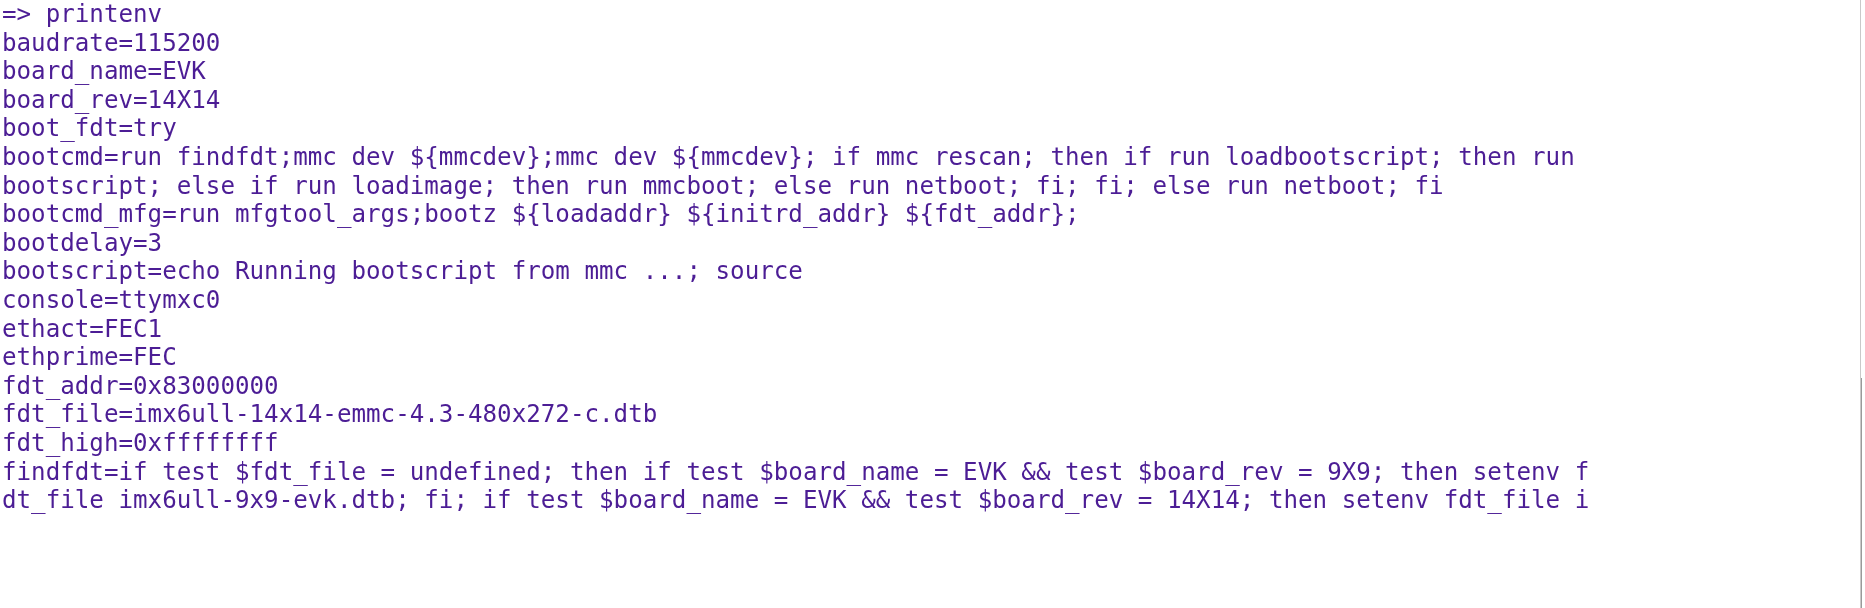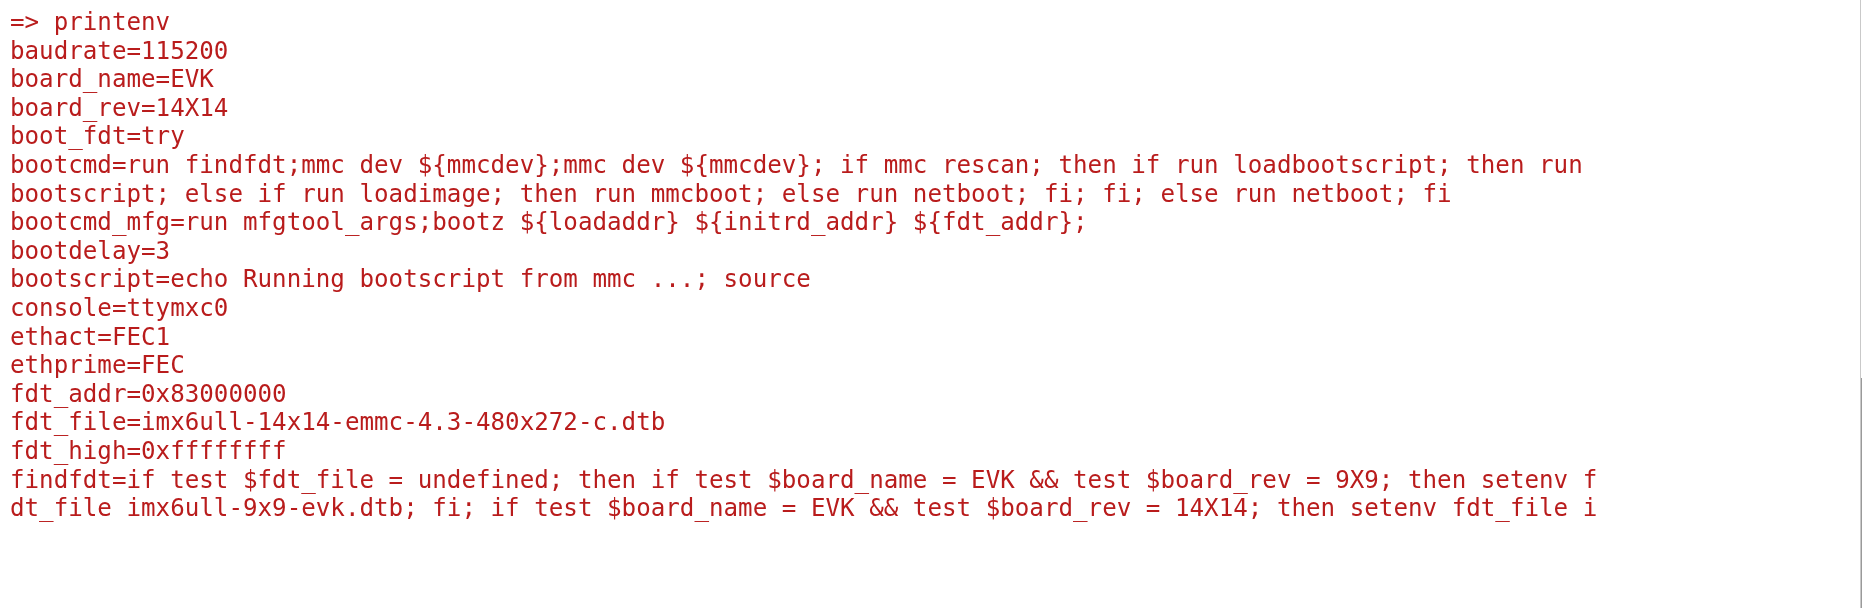--- a/index.html
+++ b/index.html
@@ -18,27 +18,27 @@
     position: relative;
     width: 1865px;
     height: 608px;
     background: #ffffff;
     color: #000000;
     box-sizing: border-box;
     padding: 0px 0 0 2px;
     overflow: hidden;
   }
   #console-output {
-    margin: 8px;
+    margin: 0;
     padding: 0;
     font-family: "DejaVu Sans Mono", "Liberation Mono", monospace;
     font-size: 24.2px;
     line-height: 28.6px;
     letter-spacing: 0px;
-    color: #b91c1c;
+    color: #4c1d95;
     white-space: pre;
     -webkit-font-smoothing: none;
   }
   .line {
     display: block;
     height: 28.6px;
     white-space: pre;
   }
   
   #scrollbar-track {

